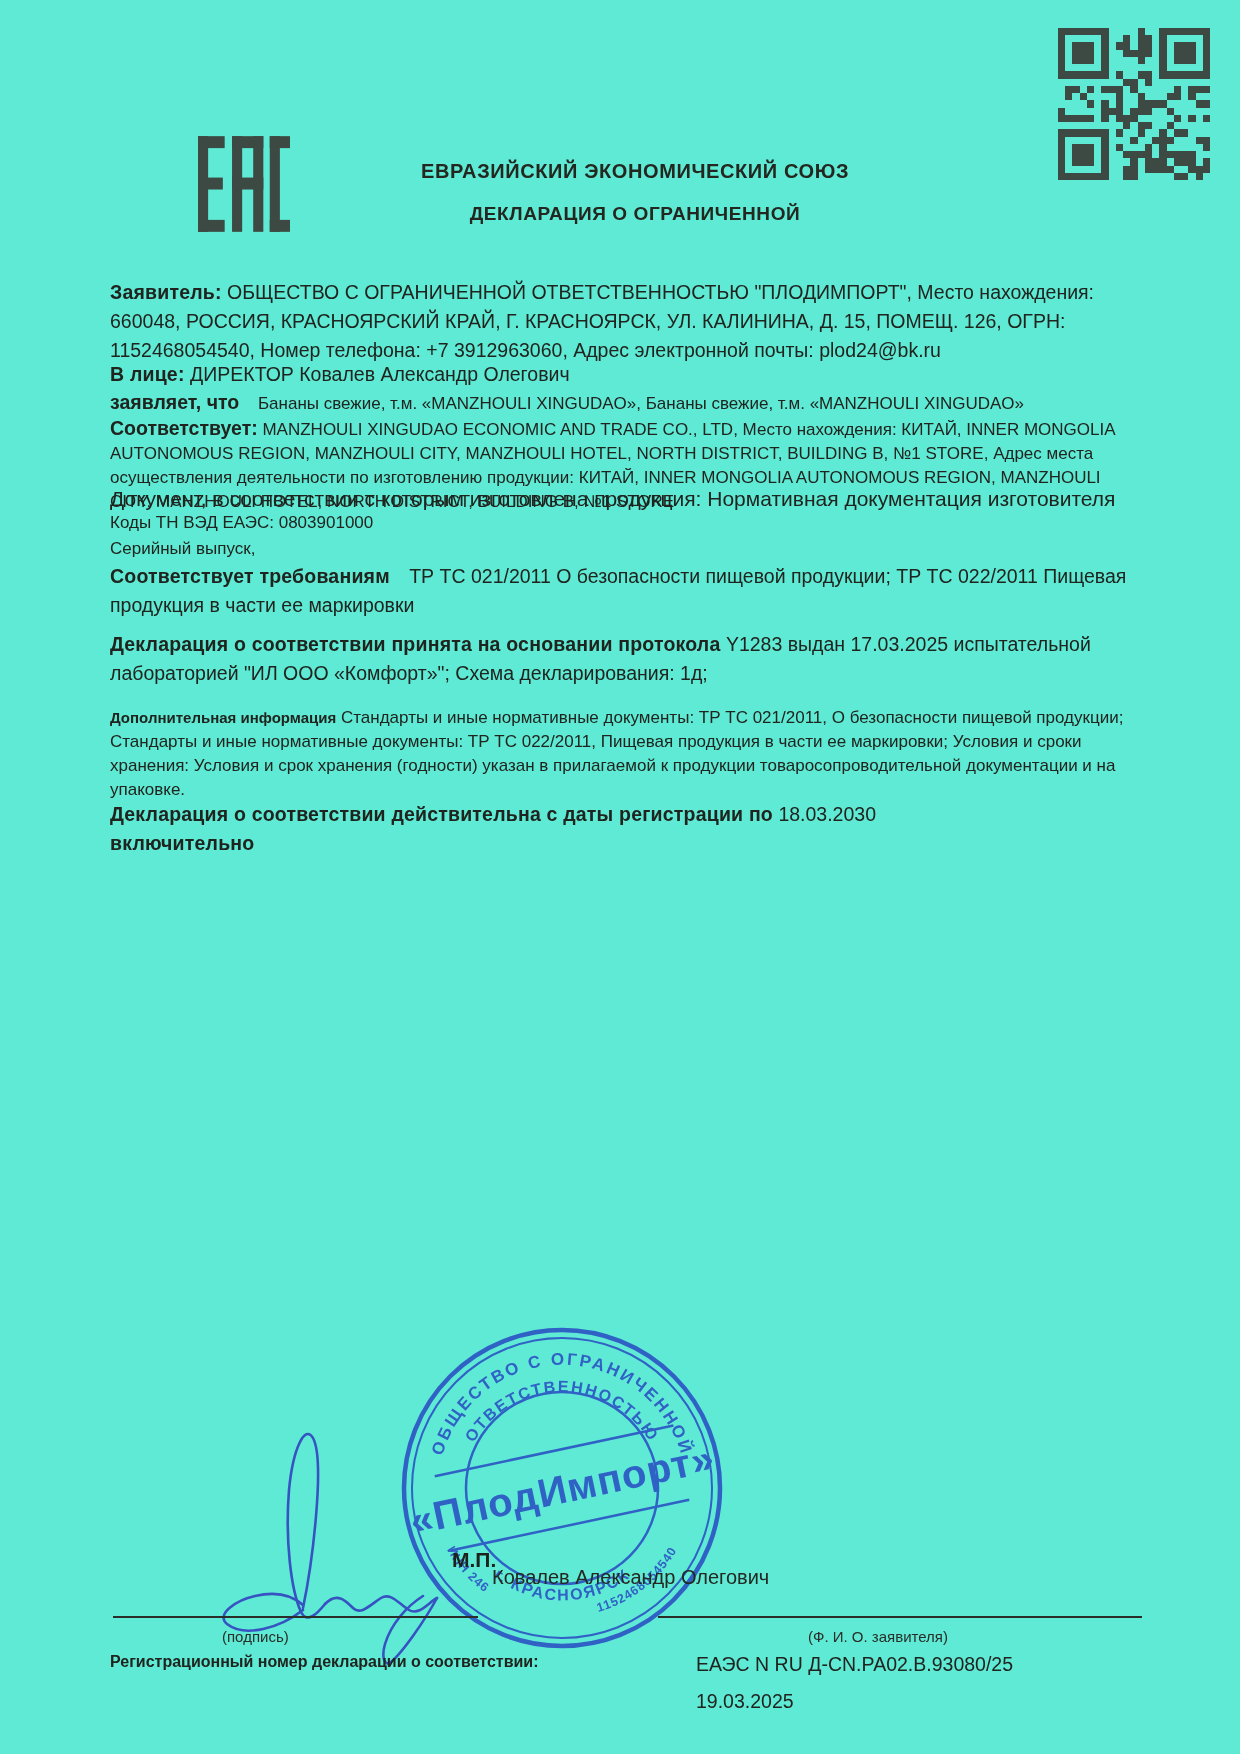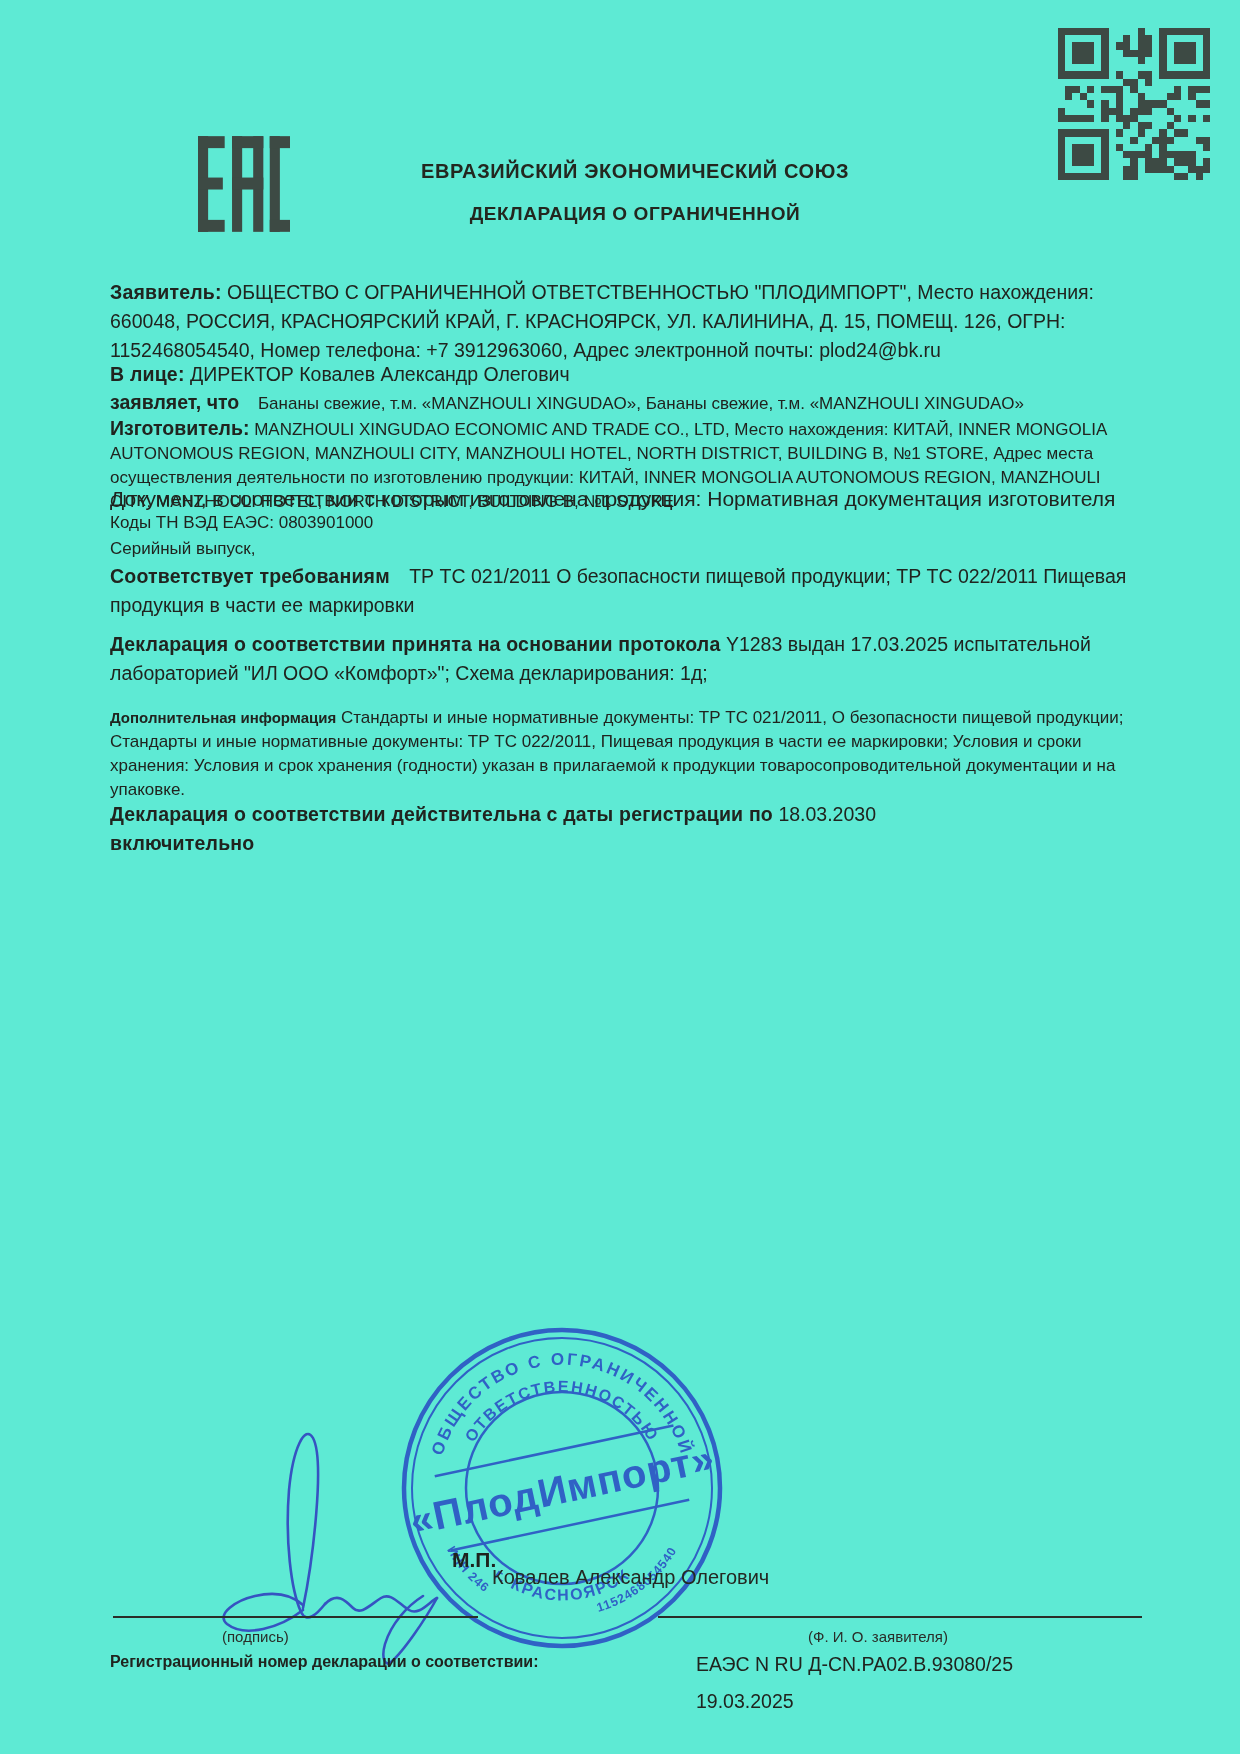--- a/index.html
+++ b/index.html
@@ -206,21 +206,21 @@
   </p>
 
   <p class="abs col lead" style="top:360px;">
     <b>В лице:</b>
     <span>ДИРЕКТОР Ковалев Александр Олегович</span>
   </p>
 
   <p class="abs col small prodline" style="top:390px;">
     <b class="gapafter">заявляет, что</b>
     <span>Бананы свежие, т.м.  «MANZHOULI XINGUDAO», Бананы свежие, т.м.  «MANZHOULI XINGUDAO»</span><br>
-    <b>Изготовитель:</b>
+    <b>Соответствует:</b>
     <span>MANZHOULI XINGUDAO ECONOMIC AND TRADE CO., LTD, Место нахождения: КИТАЙ, INNER MONGOLIA AUTONOMOUS REGION, MANZHOULI CITY, MANZHOULI HOTEL, NORTH DISTRICT, BUILDING B, №1 STORE, Адрес места осуществления деятельности по изготовлению продукции: КИТАЙ, INNER MONGOLIA AUTONOMOUS REGION, MANZHOULI CITY, MANZHOULI HOTEL, NORTH DISTRICT, BUILDING B, №1 STORE</span>
   </p>
   <p class="abs col smaller" style="top:487px;">Документ, в соответствии с которым изготовлена продукция: Нормативная документация изготовителя</p>
   <p class="abs col small" style="top:511px;">Коды ТН ВЭД ЕАЭС: 0803901000</p>
   <p class="abs col small" style="top:537px;">Серийный выпуск,</p>
 
   <p class="abs col lead" style="top:562px;">
     <b class="gapafter">Соответствует требованиям</b>
     <span>ТР ТС 021/2011 О безопасности пищевой продукции; ТР ТС 022/2011 Пищевая продукция в части ее маркировки</span>
   </p>

